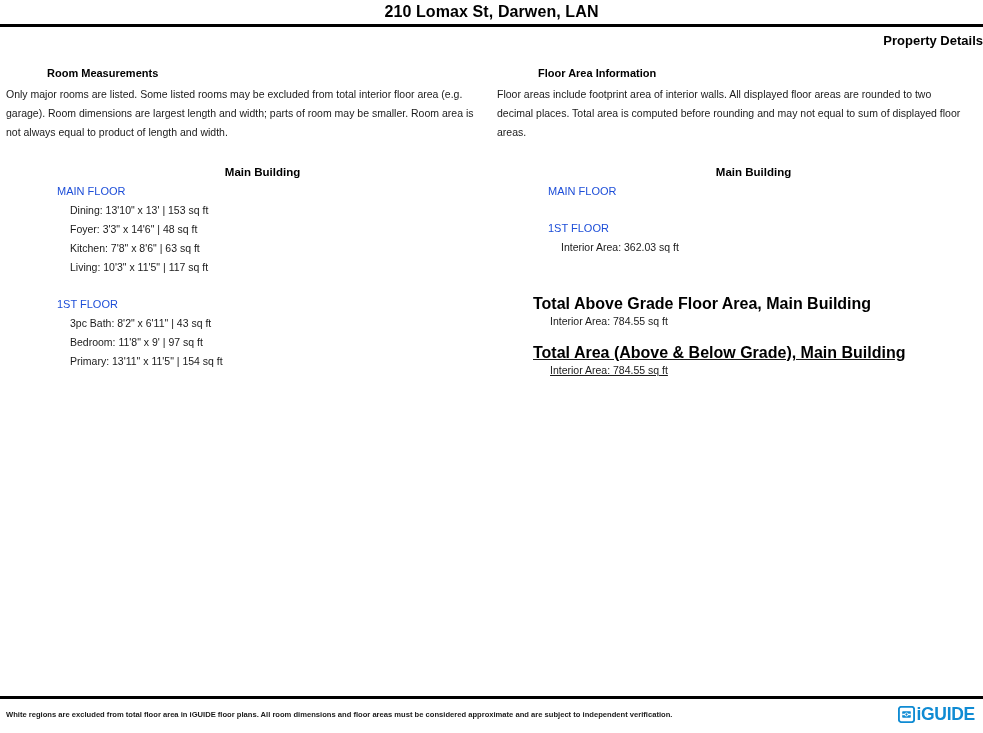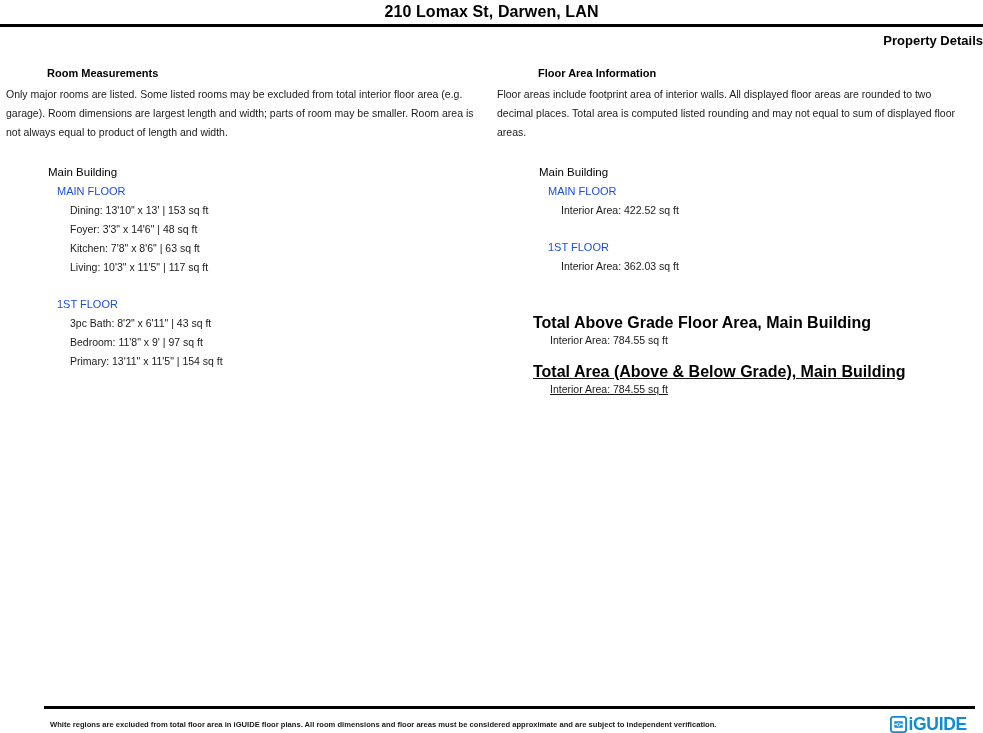--- a/index.html
+++ b/index.html
@@ -76,24 +76,25 @@
   .col-right .section-note {
     max-width: 478px;
   }
 
   
   .building-block {
     margin-top: 21px;
   }
   .building-name {
     font-size: 11.5px;
-    font-weight: normal;
+    font-weight: bold;
     color: #000000;
     padding-left: 42px;
     line-height: 18px;
+    text-align: center;
   }
   .floor-group {
     margin-top: 1px;
   }
   .floor-group + .floor-group {
     margin-top: 18px;
   }
   .floor-name {
     font-size: 11px;
     color: #1d4ed8;
@@ -123,24 +124,23 @@
     line-height: 17px;
   }
   .total-heading + .detail-line {
     padding-left: 53px;
   }
 
   
   .page-footer {
     position: absolute;
     left: 0;
-    right: 8px;
+    right: 0;
     bottom: 0;
-    height: 27px;
-    padding-left: 44px;
+    height: 37px;
   }
   .rule-bottom {
     border-top: 3px solid #000000;
   }
   .footer-inner {
     display: flex;
     align-items: center;
     justify-content: space-between;
     padding: 7px 4px 0 6px;
   }
@@ -198,28 +198,27 @@
         <div class="floor-name">1ST FLOOR</div>
         <div class="detail-line">3pc Bath: 8'2" x 6'11" | 43 sq ft</div>
         <div class="detail-line">Bedroom: 11'8" x 9' | 97 sq ft</div>
         <div class="detail-line">Primary: 13'11" x 11'5" | 154 sq ft</div>
       </div>
     </div>
   </div>
 
   <div class="col col-right">
     <div class="section-heading">Floor Area Information</div>
-    <div class="section-note">Floor areas include footprint area of interior walls. All displayed floor areas are rounded to two decimal places. Total area is computed listed rounding and may not equal to sum of displayed floor areas.</div>
+    <div class="section-note">Floor areas include footprint area of interior walls. All displayed floor areas are rounded to two decimal places. Total area is computed before rounding and may not equal to sum of displayed floor areas.</div>
 
     <div class="building-block">
       <div class="building-name">Main Building</div>
 
       <div class="floor-group">
         <div class="floor-name">MAIN FLOOR</div>
-        <div class="detail-line">Interior Area: 422.52 sq ft</div>
       </div>
 
       <div class="floor-group">
         <div class="floor-name">1ST FLOOR</div>
         <div class="detail-line">Interior Area: 362.03 sq ft</div>
       </div>
     </div>
 
     <div class="totals-block">
       <div class="total-heading">Total Above Grade Floor Area, Main Building</div>

